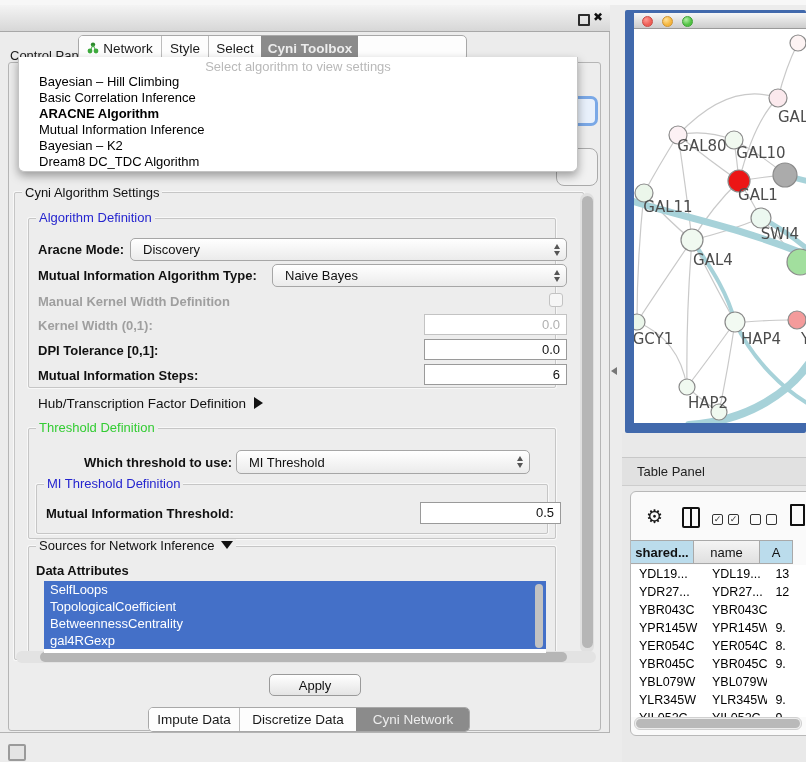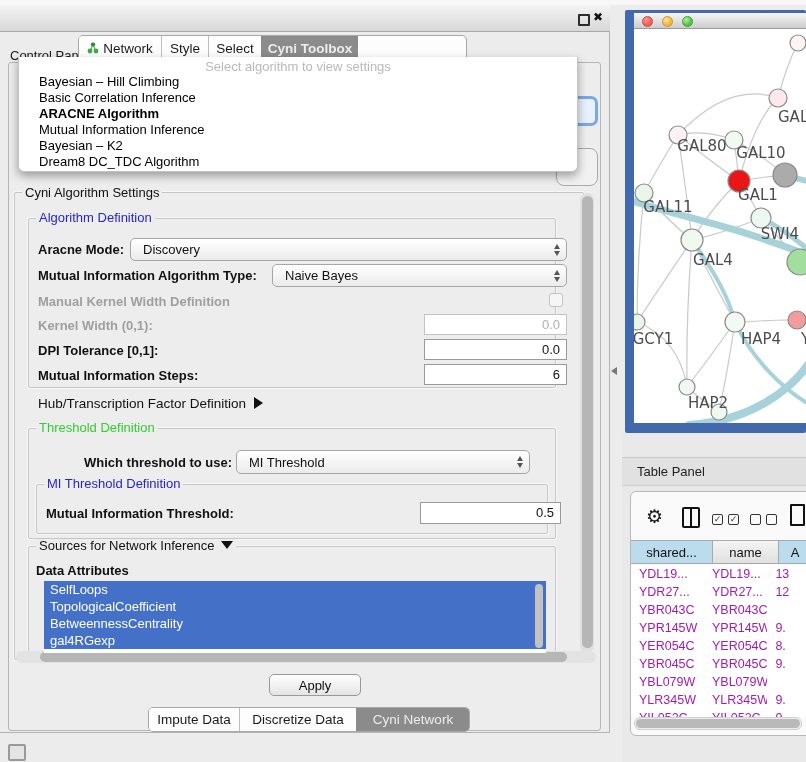--- a/index.html
+++ b/index.html
@@ -101,21 +101,21 @@
   #columns-icon::after{content:"";position:absolute;left:6px;top:0;width:2px;height:17px;background:#111;}
   .cbx{position:absolute;width:11px;height:11px;border:1.5px solid #333;border-radius:2px;box-sizing:border-box;font-size:9px;line-height:9px;text-align:center;color:#333;}
   #doc-icon{left:790px;top:504px;width:15px;height:22px;border:2px solid #111;border-radius:1px;box-sizing:border-box;}
 
   #tbl-header{left:631px;top:540px;height:24px;display:flex;border-top:1px solid #a9a9a9;border-bottom:1px solid #a9a9a9;box-sizing:border-box;}
   .hcell{font-size:13px;color:#111;display:flex;align-items:center;justify-content:center;border-right:1px solid #a9a9a9;box-sizing:border-box;overflow:hidden;}
   .h-blue{background:#bbdcec;}
   .h-gray{background:linear-gradient(#f4f4f4,#e0e0e0);}
   #table-rows{left:631px;top:565px;width:175px;height:152px;overflow:hidden;}
   .trow{display:flex;height:18px;background:#fff;}
-  .tcell{font-size:12.5px;color:#a21caf;line-height:18px;padding-left:8px;box-sizing:border-box;white-space:nowrap;overflow:hidden;}
+  .tcell{font-size:12.5px;color:#000000;line-height:18px;padding-left:8px;box-sizing:border-box;white-space:nowrap;overflow:hidden;}
   .tcol0{width:76px;}.tcol1{width:66px;}.tcol2{width:40px;}
   #tp-htrack{left:634px;top:717px;width:168px;height:13px;background:#ededed;border:1px solid #d0d0d0;border-radius:6px;box-sizing:border-box;}
   #tp-hthumb{left:636px;top:719px;width:164px;height:9px;background:#b9b9b9;border-radius:4.5px;}
 
   #mini-btn{left:8px;top:744px;width:18px;height:17px;border:2px solid #9a9a9a;background:#e4e4e4;border-radius:2px;box-sizing:border-box;}
 </style>
 </head>
 <body>
 
 <div id="root">
@@ -338,21 +338,21 @@
 
     <div class="abs" id="gear-icon">⚙</div>
     <div class="abs" id="columns-icon"></div>
     <div class="abs cbx" style="left:712px;top:514px;">✓</div>
     <div class="abs cbx" style="left:728px;top:514px;">✓</div>
     <div class="abs cbx" style="left:750px;top:514px;"></div>
     <div class="abs cbx" style="left:766px;top:514px;"></div>
     <div class="abs" id="doc-icon"></div>
 
     <div class="abs" id="tbl-header">
-      <div class="hcell h-blue" style="width:82px;">shared...</div>
+      <div class="hcell h-blue" style="width:63px;font-weight:bold;">shared...</div>
       <div class="hcell h-gray" style="width:66px;">name</div>
       <div class="hcell h-blue" style="width:33px;">A</div>
     </div>
     <div class="abs" id="table-rows">
         <div class="trow">
           <div class="tcell tcol0">YDL19...</div>
           <div class="tcell tcol1">YDL19...</div>
           <div class="tcell tcol2">13</div>
         </div>
         <div class="trow">

